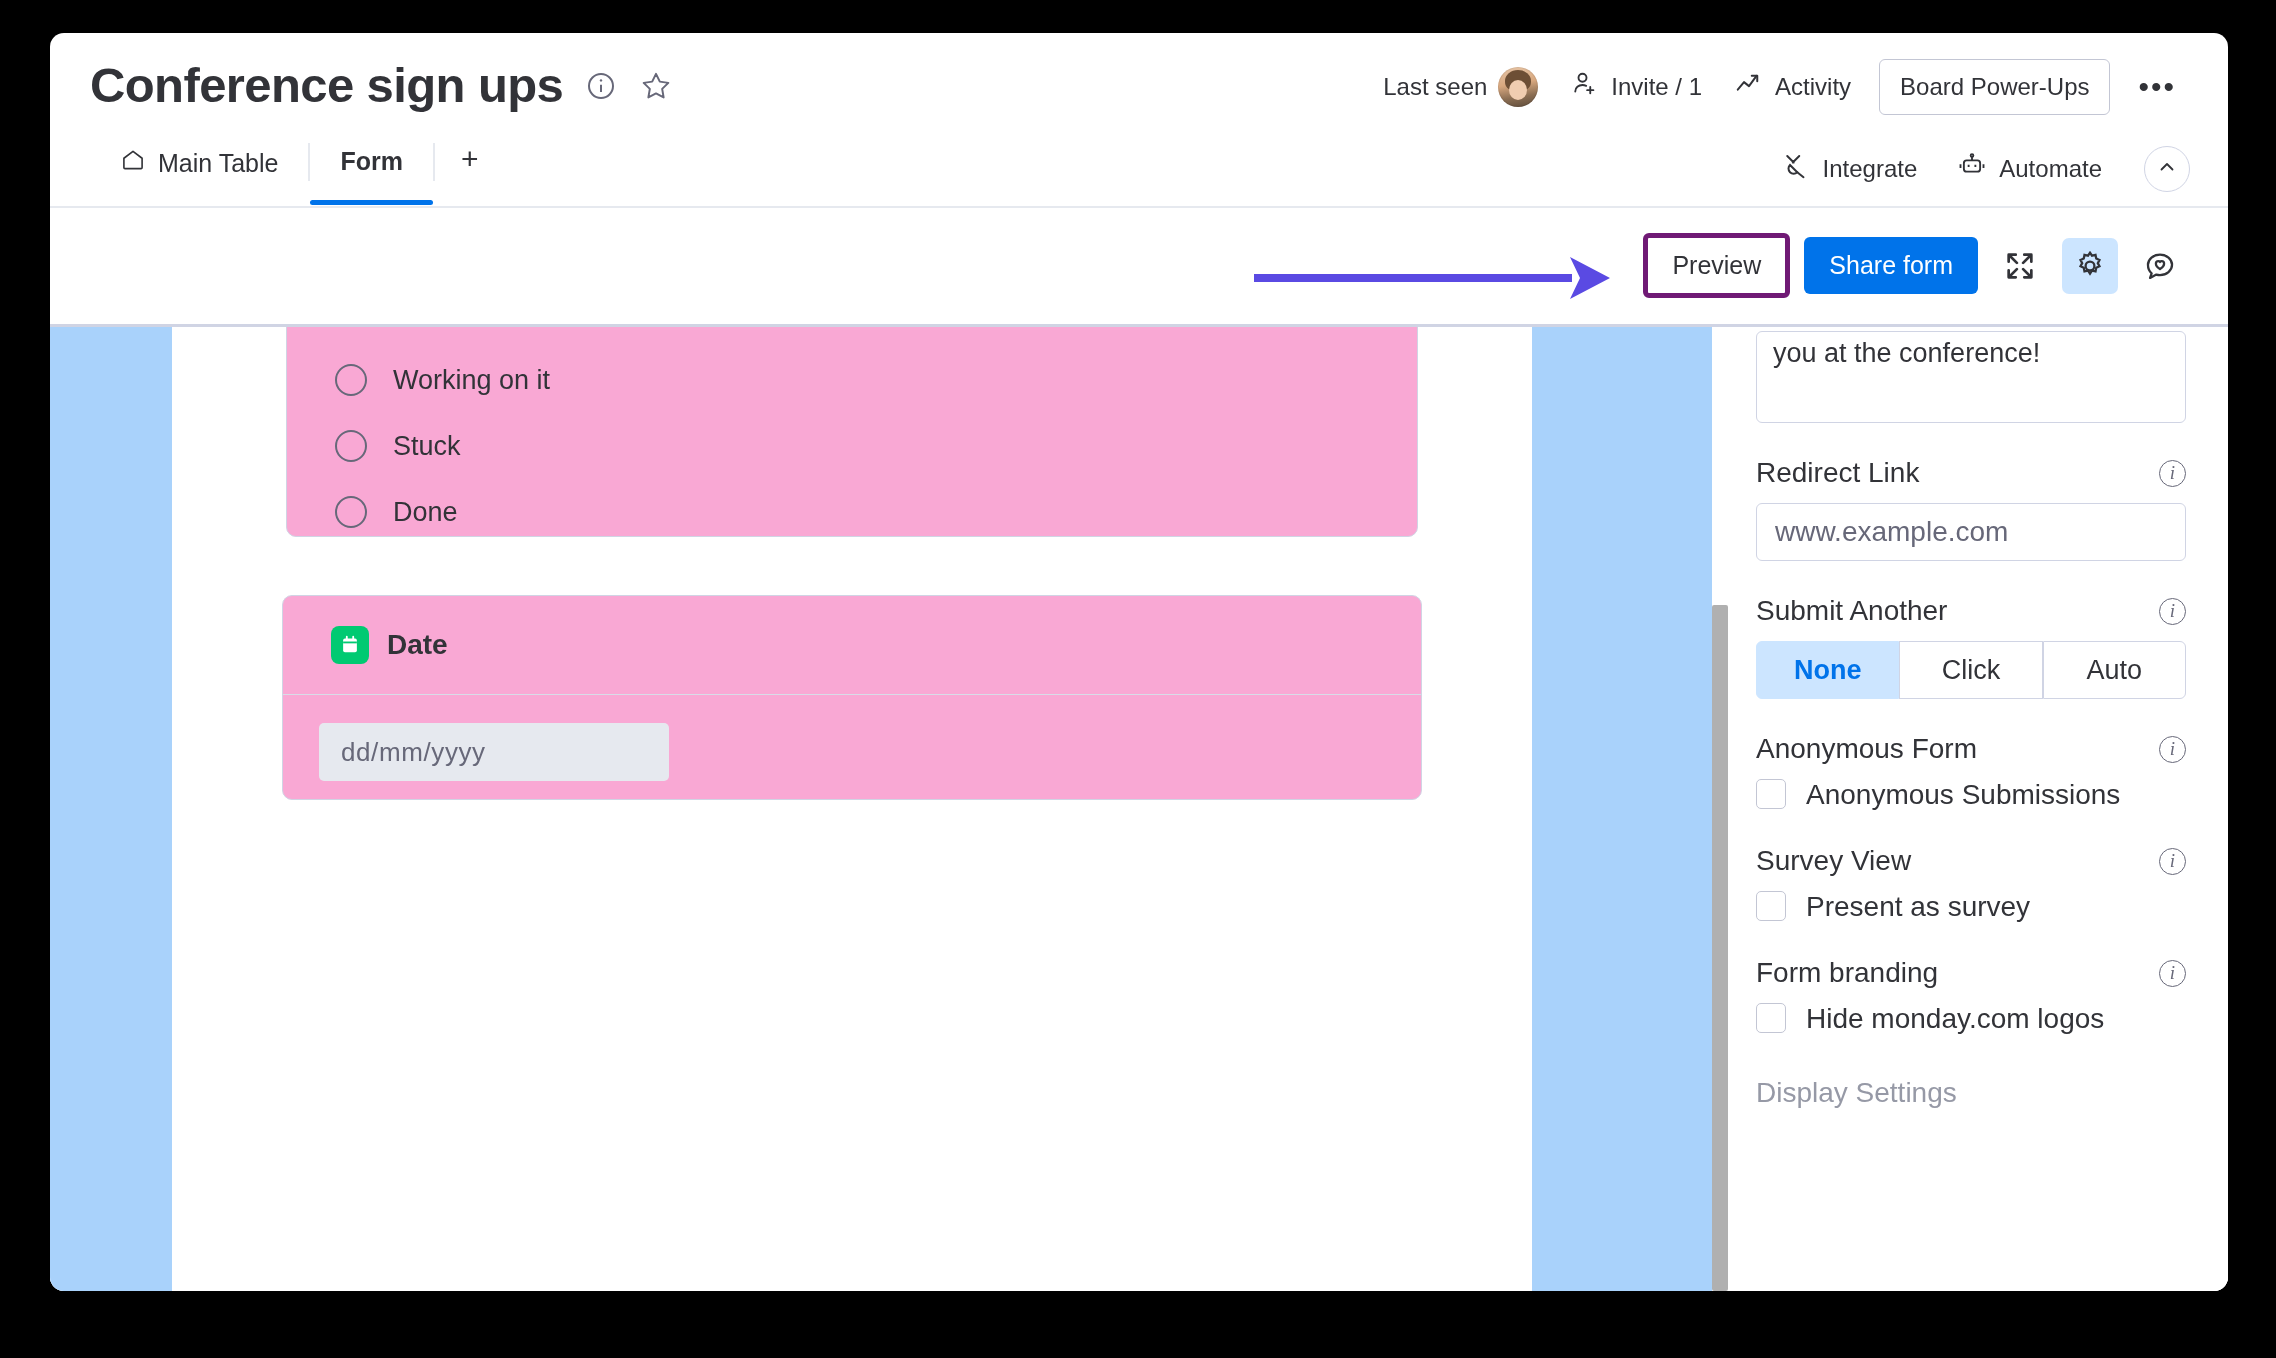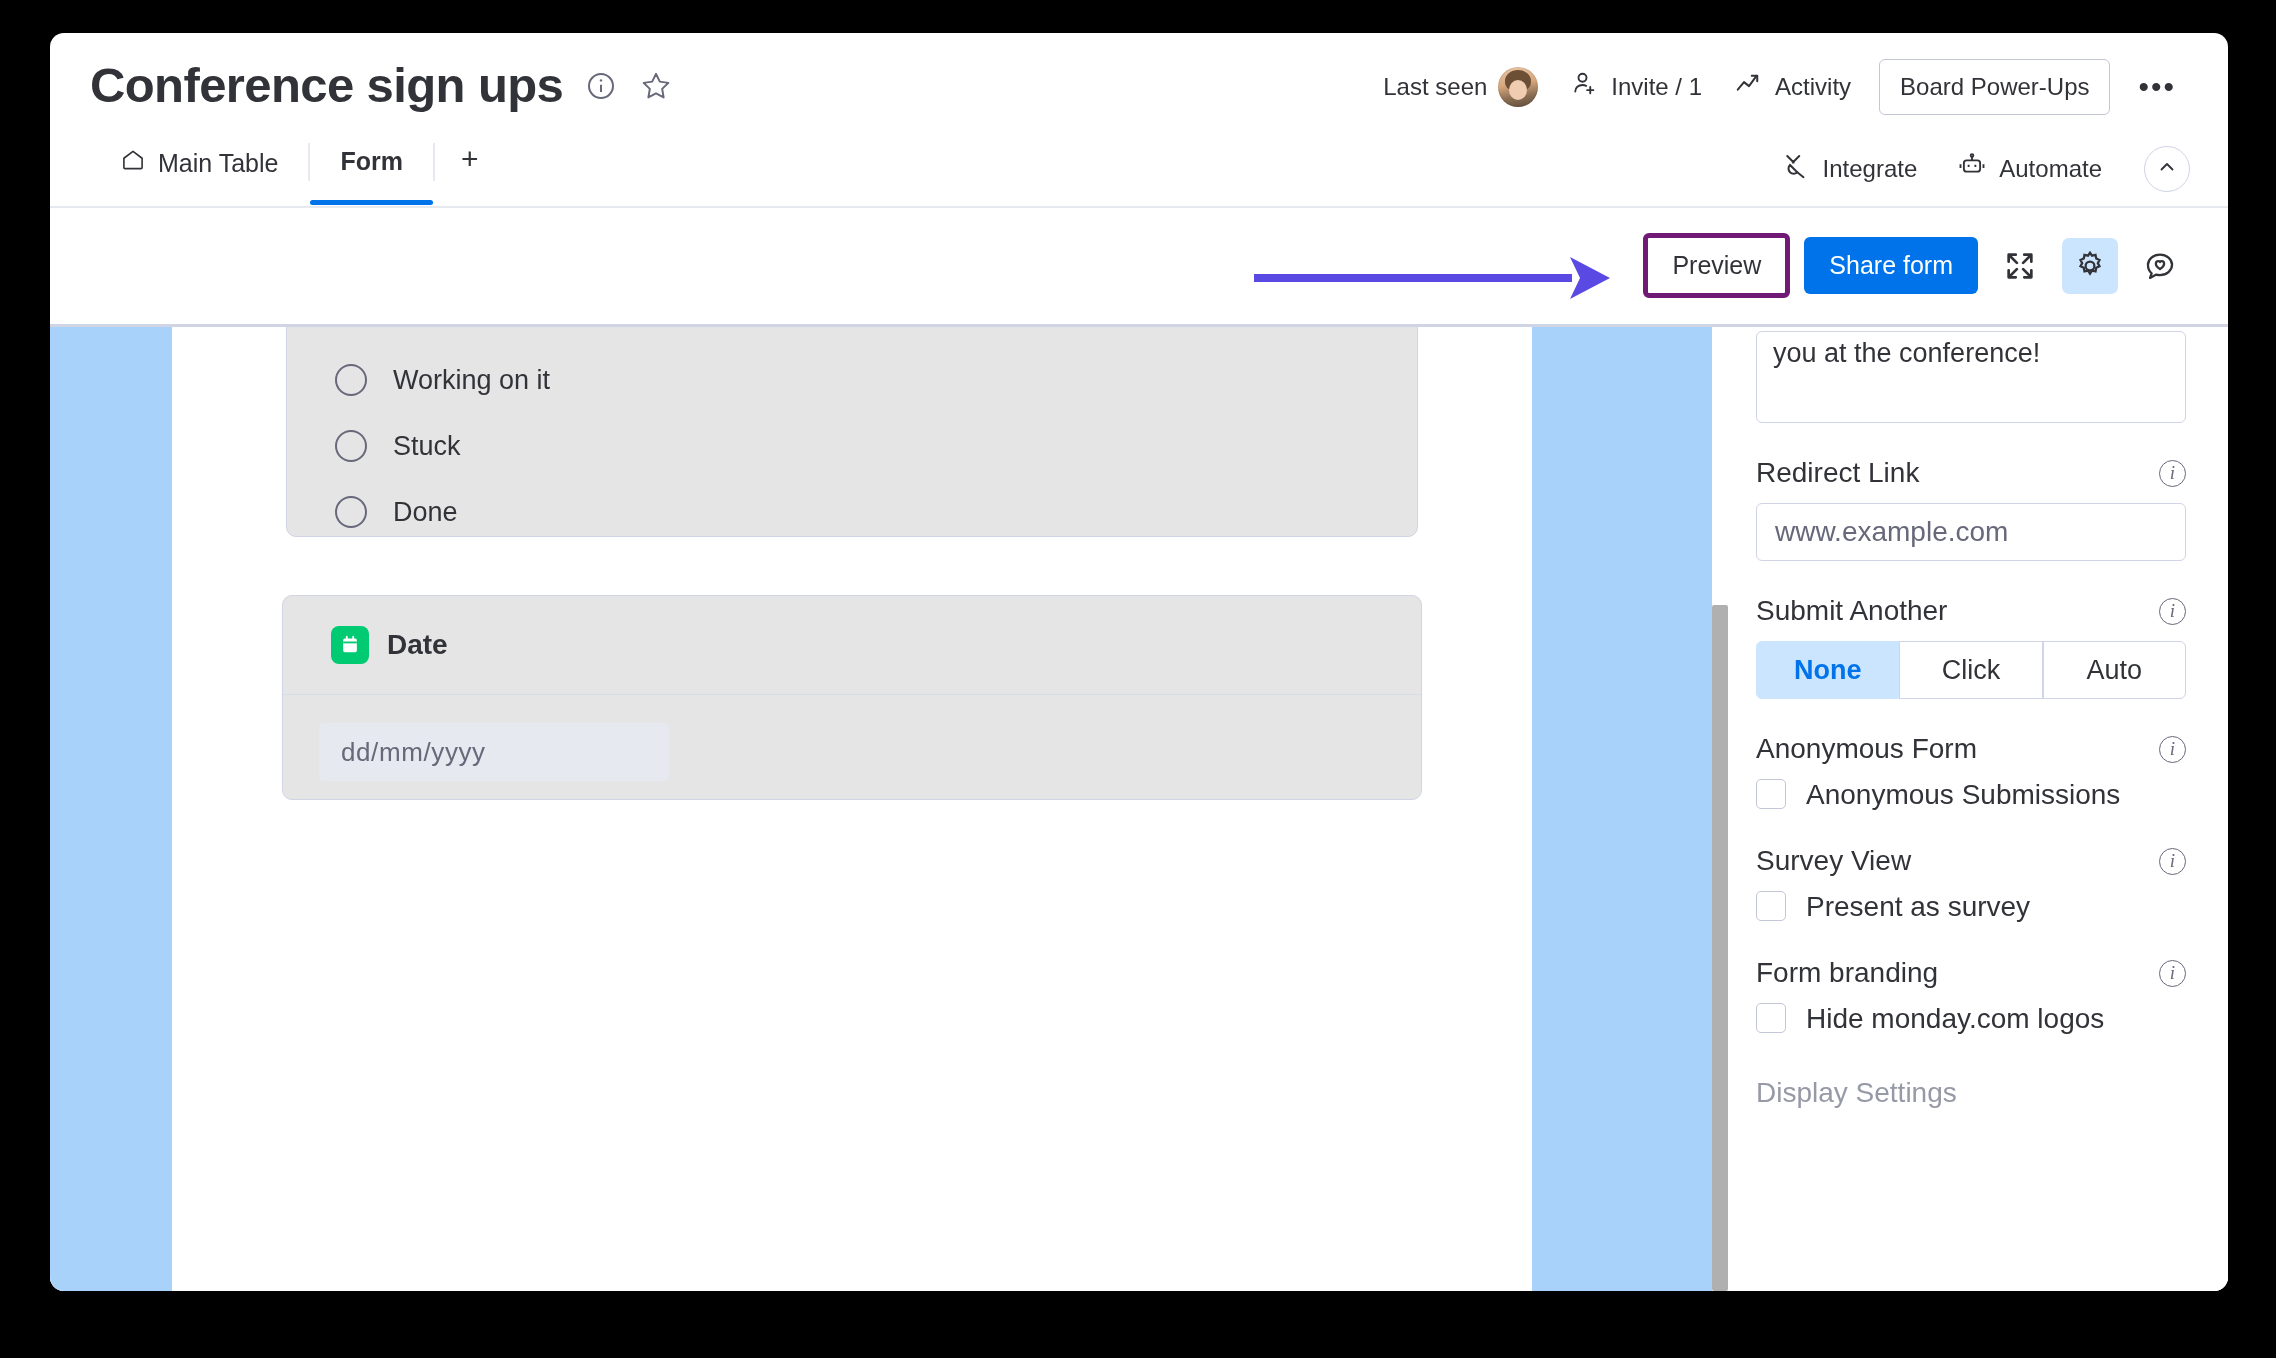--- a/index.html
+++ b/index.html
@@ -151,21 +151,21 @@
   .blue-strip { background: #a9d2fb; flex: none; }
   .form-canvas {
     background: #fff; flex: none; position: relative;
     overflow: hidden;
   }
 
   
   .form-card {
     position: absolute;
     border: 1px solid #d0d4e4; border-radius: 10px;
-    background: #e5e5e5;
+    background: #f9a8d4;
   }
   #status-card { left: 114px; top: -120px; width: 1132px; height: 330px; }
   #date-card   { left: 110px; top: 268px; width: 1140px; height: 205px; }
 
   .radio-row {
     display: flex; align-items: center; gap: 26px;
     padding: 0 0 0 48px; height: 52px;
   }
   .radio-circle {
     width: 32px; height: 32px; border-radius: 50%;

